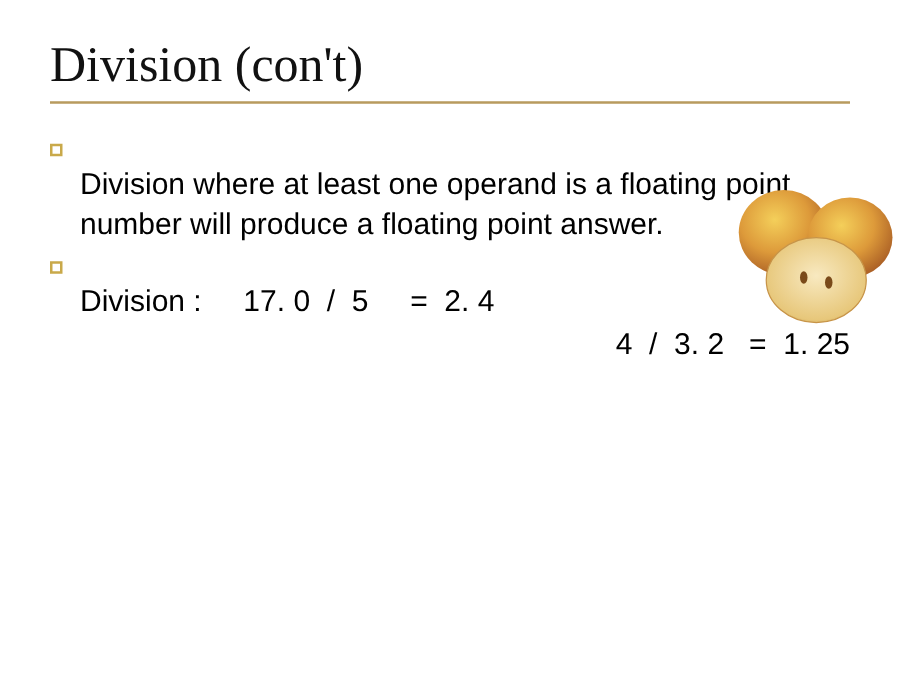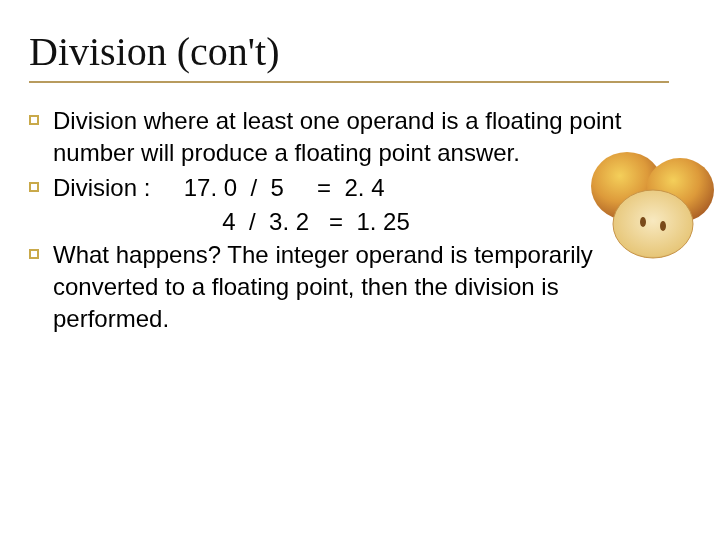--- a/index.html
+++ b/index.html
@@ -6,21 +6,21 @@
   body {
     width: 720px;
     height: 540px;
     background: #ffffff;
     font-family: Arial, Helvetica, sans-serif;
     color: #000;
     position: relative;
     overflow: hidden;
   }
   .slide {
-    padding: 28px 40px 20px 29px;
+    padding: 28px 40px 20px 40px;
     width: 100%;
     height: 100%;
     position: relative;
   }
   .title {
     font-family: "Times New Roman", Times, serif;
     font-size: 40px;
     font-weight: 400;
     color: #111;
     margin-bottom: 6px;
@@ -41,26 +41,27 @@
     margin-bottom: 2px;
   }
   .bullet {
     width: 10px;
     height: 10px;
     border: 2px solid #c9a94a;
     margin-top: 10px;
     margin-right: 14px;
     flex: 0 0 auto;
   }
-  .bullet-text { flex: 1; }
+  .bullet-text { flex: 1; margin-top: 27px; }
   .ex-label { display: inline-block; }
   .ex-lines {
     padding-left: 26px;
     font-size: 24px;
     line-height: 1.35;
+    text-align: right;
   }
   .ex-line { white-space: pre; }
   .apple-img {
     position: absolute;
     top: 140px;
     right: 0;
     width: 135px;
     height: 125px;
   }
 </style>
@@ -82,24 +83,20 @@
     <div class="bullet-row">
       <div class="bullet"></div>
       <div class="bullet-text">
         <span class="ex-label">Division :</span><span class="ex-line">     17. 0  /  5     =  2. 4</span>
       </div>
     </div>
     <div class="ex-lines">
       <div class="ex-line" style="padding-left:134px">     4  /  3. 2   =  1. 25</div>
     </div>
 
-    <div class="bullet-row">
-      <div class="bullet"></div>
-      <div class="bullet-text">What happens?  The integer operand is temporarily converted to a floating point, then the division is performed.</div>
-    </div>
 
   </div>
 
   <svg class="apple-img" viewBox="0 0 135 125" aria-label="Sliced apples decorative image">
     <defs>
       <radialGradient id="skin" cx="40%" cy="35%" r="70%">
         <stop offset="0%" stop-color="#f4cf5a"></stop>
         <stop offset="55%" stop-color="#dd9a3a"></stop>
         <stop offset="100%" stop-color="#a85c24"></stop>
       </radialGradient>

